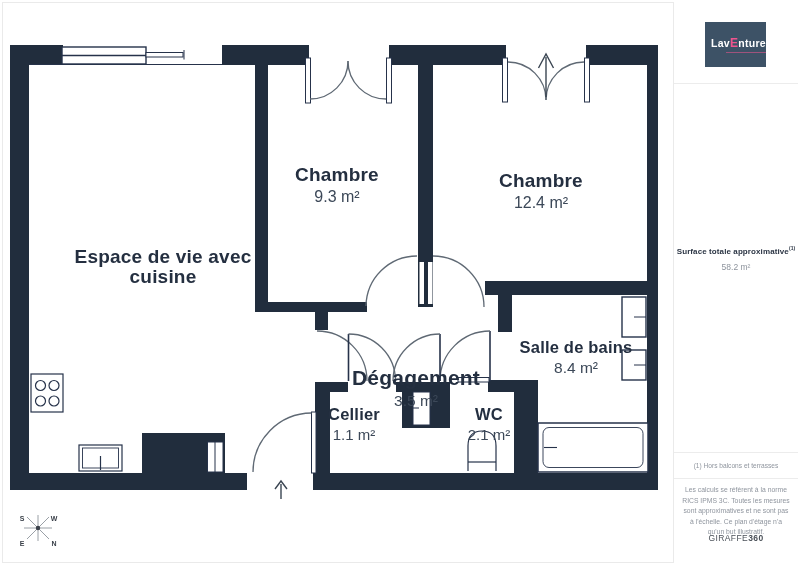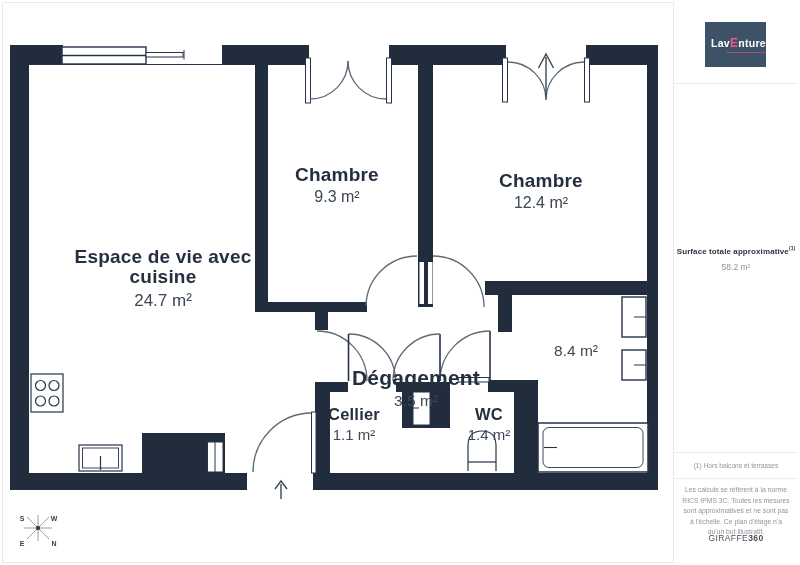--- a/index.html
+++ b/index.html
@@ -192,44 +192,44 @@
         <text x="40" y="16">W</text>
         <text x="8" y="41">E</text>
         <text x="40" y="41">N</text>
       </g>
     </g>
   </svg>
 
   
   <div class="room-label lbl-espace" style="left:30px;top:247px;width:220px;padding-left:23px;">
     <div class="rn">Espace de vie avec cuisine</div>
-    <div class="ra">24.7 m²</div>
   </div>
   <div class="room-label lbl-ch" style="left:267px;top:165px;width:140px;">
     <div class="rn">Chambre</div>
     <div class="ra">9.3 m²</div>
   </div>
   <div class="room-label lbl-ch" style="left:471px;top:171px;width:140px;">
     <div class="rn">Chambre</div>
     <div class="ra">12.4 m²</div>
   </div>
   <div class="room-label lbl-deg" style="left:346px;top:319px;width:140px;">
     <div class="rn">Dégagement</div>
     <div class="ra">3.5 m²</div>
   </div>
   <div class="room-label lbl-sdb" style="left:496px;top:339px;width:160px;">
+    <div class="rn">Salle de bains</div>
     <div class="ra">8.4 m²</div>
   </div>
   <div class="room-label lbl-sm" style="left:304px;top:406px;width:100px;">
     <div class="rn">Cellier</div>
     <div class="ra">1.1 m²</div>
   </div>
   <div class="room-label lbl-sm" style="left:439px;top:406px;width:100px;">
     <div class="rn">WC</div>
-    <div class="ra">1.4 m²</div>
+    <div class="ra">2.1 m²</div>
   </div>
 </div>
 
 <div class="sidebar">
   <div class="sb-sec1">
     <div class="logo-box">
       <div class="logo-text"><span>Lav</span><span class="logo-accent">E</span><span>nture</span></div>
       <div class="logo-line"></div>
     </div>
   </div>

